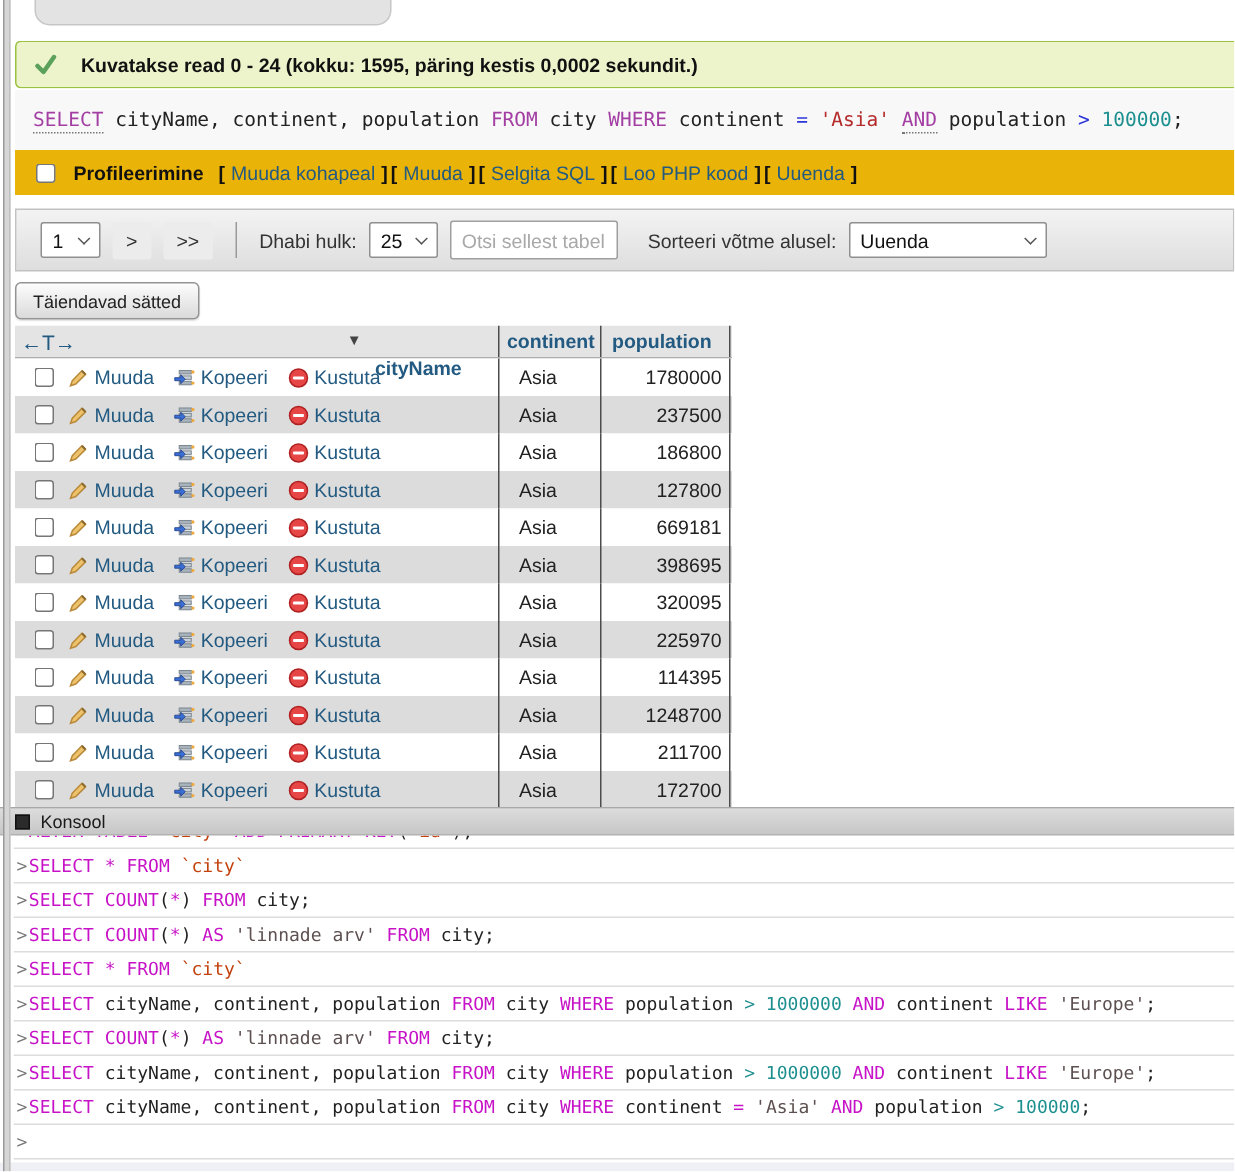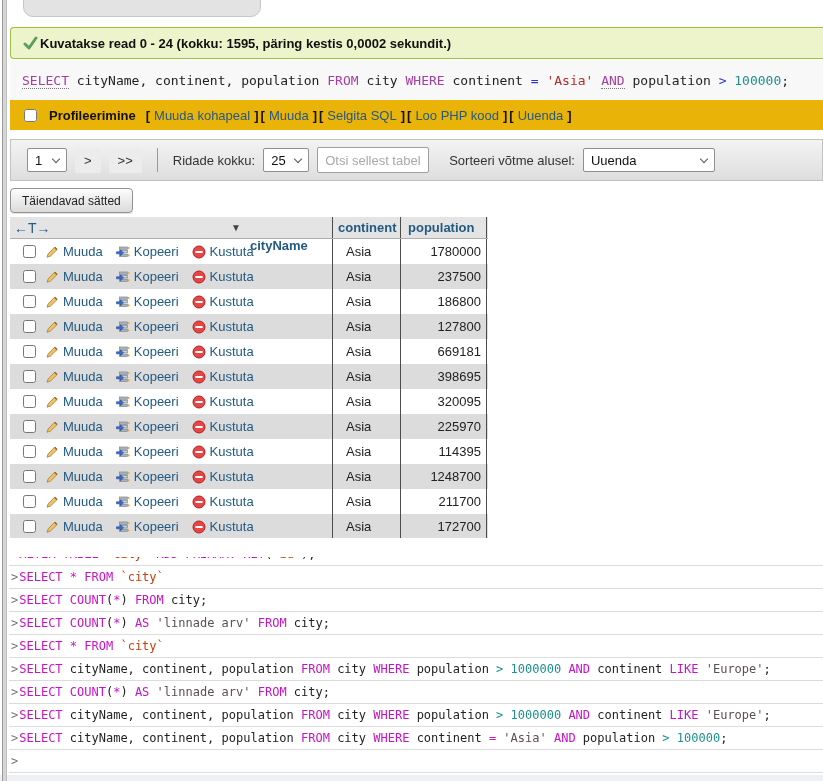--- a/index.html
+++ b/index.html
@@ -11,21 +11,21 @@
   .left-edge { position:absolute; left:2px; top:0; width:5px; height:100%;
                background:#d6d6d6; border-left:1px solid #9a9a9a; border-right:1px solid #bfbfbf; z-index:100; }
 
   
   .top-tab { position:absolute; left:23px; top:-14px; width:238px; height:31px;
              background:#e3e3e3; border:1px solid #c6c6c6; border-radius:10px; z-index:5; }
 
   
   .alert { position:absolute; left:10px; top:27px; right:0; height:32px;
            background:var(--success-bg,#edf4cb); border:1px solid var(--success-border,#9ac141); border-right:none;
-           border-radius:4px 0 0 4px; display:flex; align-items:center; gap:2px;
+           border-radius:4px 0 0 4px; display:flex; align-items:center; gap:16px;
            padding-left:12px; font-size:13px; font-weight:bold; color:#111; }
 
   
   .sql-box { position:absolute; left:10px; top:60px; right:0; height:40px; background:#f8f8f8;
              display:flex; align-items:center; padding-left:12px;
              font-family:"DejaVu Sans Mono", monospace; font-size:13px; color:#222; white-space:pre; }
   .q-kw  { color:var(--kw,#a33ea3); }
   .q-kwu { color:var(--kw,#a33ea3); border-bottom:1px dotted #777; }
   .q-op  { color:var(--op,#2b34d9); }
   .q-str { color:var(--str,#b52b2b); }
@@ -153,21 +153,21 @@
   </div>
 
   <div class="pagebar">
     <span class="sel" style="width:40px">
       <span>1</span>
       <span class="chev"></span>
     </span>
     <span class="pgbtn">&gt;</span>
     <span class="pgbtn">&gt;&gt;</span>
     <span class="vdiv"></span>
-    <span>Ridade kokku:</span>
+    <span>Dhabi hulk:</span>
     <span class="sel" style="width:46px">
       <span>25</span>
       <span class="chev"></span>
     </span>
     <input class="filter-input" placeholder="Otsi sellest tabelist" style="">
     <span style="margin-left:12px">Sorteeri võtme alusel:</span>
     <span class="sel" style="width:132px">
       <span>Uuenda</span>
       <span class="chev"></span>
     </span>
@@ -595,20 +595,24 @@
         <span class="act-label">Kustuta</span>
       </span>
     </div>
     <div class="c-city">Vanadzor</div>
     <div class="c-cont">Asia</div>
     <div class="c-pop">172700</div>
   </div>
 </div>
   </div>
 
+  <div class="console-bar">
+    <span class="console-ico"></span>
+    <span>Konsool</span>
+  </div>
 
   <div class="console">
     <div id="console-host">
         <div class="cline clipped"><span class="prompt">&gt;</span><span class="c-kw">ALTER</span><span> </span><span class="c-kw">TABLE</span><span> </span><span class="c-id">`city`</span><span> </span><span class="c-kw">ADD</span><span> </span><span class="c-kw">PRIMARY</span><span> </span><span class="c-kw">KEY</span><span>(</span><span class="c-id">`id`</span><span>);</span></div>
         <div class="cline"><span class="prompt">&gt;</span><span class="c-kw">SELECT</span><span> </span><span class="c-kw">*</span><span> </span><span class="c-kw">FROM</span><span> </span><span class="c-id">`city`</span></div>
         <div class="cline"><span class="prompt">&gt;</span><span class="c-kw">SELECT</span><span> </span><span class="c-kw">COUNT</span><span>(</span><span class="c-kw">*</span><span>) </span><span class="c-kw">FROM</span><span> city;</span></div>
         <div class="cline"><span class="prompt">&gt;</span><span class="c-kw">SELECT</span><span> </span><span class="c-kw">COUNT</span><span>(</span><span class="c-kw">*</span><span>) </span><span class="c-kw">AS</span><span> </span><span class="c-str">'linnade arv'</span><span> </span><span class="c-kw">FROM</span><span> city;</span></div>
         <div class="cline"><span class="prompt">&gt;</span><span class="c-kw">SELECT</span><span> </span><span class="c-kw">*</span><span> </span><span class="c-kw">FROM</span><span> </span><span class="c-id">`city`</span></div>
         <div class="cline"><span class="prompt">&gt;</span><span class="c-kw">SELECT</span><span> cityName, continent, population </span><span class="c-kw">FROM</span><span> city </span><span class="c-kw">WHERE</span><span> population </span><span class="c-num">&gt;</span><span> </span><span class="c-num">1000000</span><span> </span><span class="c-kw">AND</span><span> continent </span><span class="c-kw">LIKE</span><span> </span><span class="c-str">'Europe'</span><span>;</span></div>
         <div class="cline"><span class="prompt">&gt;</span><span class="c-kw">SELECT</span><span> </span><span class="c-kw">COUNT</span><span>(</span><span class="c-kw">*</span><span>) </span><span class="c-kw">AS</span><span> </span><span class="c-str">'linnade arv'</span><span> </span><span class="c-kw">FROM</span><span> city;</span></div>

